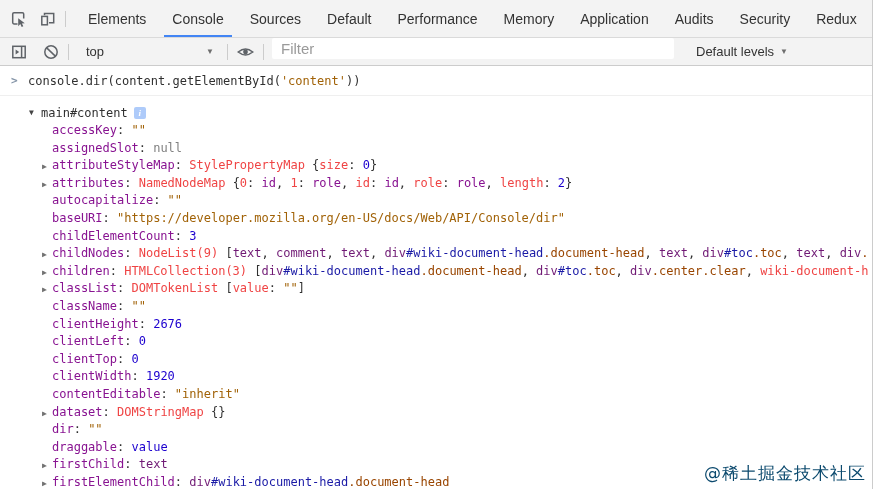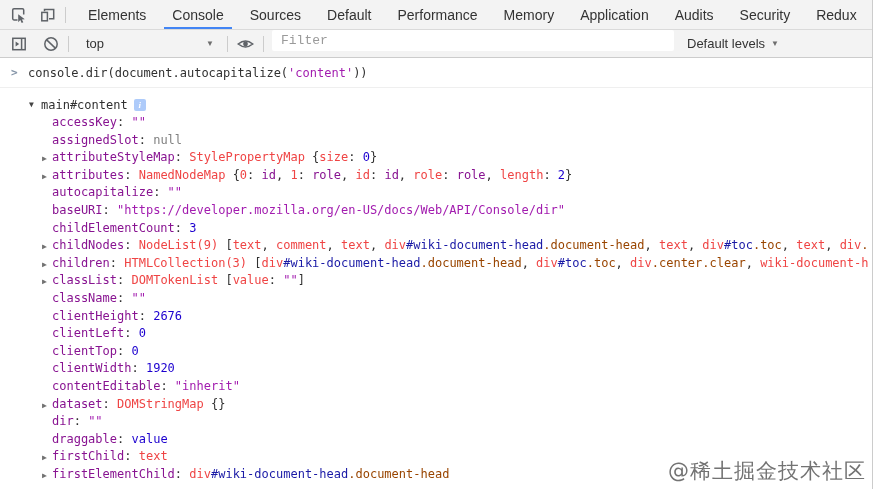--- a/index.html
+++ b/index.html
@@ -7,21 +7,21 @@
   .app {
     position: relative;
     width: 873px; height: 489px;
     background: #fff;
     overflow: hidden;
     font-family: "Liberation Sans", sans-serif;
     border-right: 1px solid #ccc;
   }
   
   .tabbar {
-    height: 30px; background: #f3f3f3;
+    height: 38px; background: #f3f3f3;
     border-bottom: 1px solid #dadada;
     display: flex; align-items: stretch;
     padding-left: 4px;
   }
   .iconbtn {
     width: 29px; display: flex; align-items: center; justify-content: center;
     flex: none; cursor: pointer;
   }
   .vsep { width: 1px; height: 16px; background: #ccc; align-self: center; margin: 0 3px; flex: none; }
   .tabstrip { display: flex; align-items: stretch; margin-left: 6px; }
@@ -43,25 +43,25 @@
   }
   .selectctl {
     display: flex; align-items: center; font-size: 13px; color: #333;
     cursor: pointer;
   }
   .ctx { width: 152px; justify-content: space-between; padding: 0 10px 0 14px; }
   .caret { font-size: 8px; color: #6e6e6e; margin-left: 6px; }
   .filter-input {
     width: 402px; height: 21px; border: none; outline: none;
     background: #fff; border-radius: 2px;
-    font-size: 13px; font-family: Liberation Mono, monospace;
+    font-size: 15px; font-family: Liberation Sans, sans-serif;
     padding: 0 9px; margin-left: 5px; color: #303030;
   }
   .filter-input::placeholder { color: #9a9a9a; }
-  .levels { margin-left: 13px; }
+  .levels { margin-left: 22px; }
   
   .console-out {
     font-family: "DejaVu Sans Mono", "Liberation Mono", monospace;
     font-size: 12px; color: #303030;
   }
   .cmdrow {
     position: relative; height: 30px; display: flex; align-items: center;
     padding-left: 28px; border-bottom: 1px solid #efefef; white-space: pre;
   }
   .prompt {
@@ -81,31 +81,31 @@
   .row {
     position: relative; height: 17.6px; line-height: 17.6px;
     padding-left: 52px; white-space: pre; overflow: hidden;
   }
   .row .arrow {
     position: absolute; left: 42px; top: 1px; font-size: 8px; color: #727272; cursor: pointer;
   }
   
   .c-plain { color: #303030; }
   .c-name  { color: #881391; }
-  .c-str   { color: #a21caf; }
+  .c-str   { color: #a16207; }
   .c-num   { color: #1c00cf; }
   .c-nul   { color: #808080; text-align: right; }
   .c-gray  { color: #ef4444; }
-  .c-tag   { color: #ef4444; }
+  .c-tag   { color: #701a75; }
   .c-id    { color: #1a1aa6; }
   .c-cls   { color: #994500; }
   
   .watermark {
     position: absolute; right: 6px; bottom: 4px;
-    color: #737373; font-size: 21px; letter-spacing: 1px;
+    color: #0c4a6e; font-size: 17px; letter-spacing: 1px;
     font-family: "DejaVu Sans", sans-serif;
     pointer-events: none;
   }
   svg { display: block; }
 </style>
 </head>
 <body>
 
 <div class="app">
 
@@ -167,21 +167,21 @@
     <input class="filter-input" type="text" placeholder="Filter" style="">
     <div class="selectctl levels">
       <span>Default levels</span>
       <span class="caret">▼</span>
     </div>
   </div>
 
   <div class="console-out">
     <div class="cmdrow">
       <span class="prompt">&gt;</span>
-      <span><span class="c-plain">console.dir(document.autocapitalize(</span><span class="c-str">'content'</span><span class="c-plain">))</span></span>
+      <span><span class="c-plain">console.dir(content.getElementById(</span><span class="c-str">'content'</span><span class="c-plain">))</span></span>
     </div>
 
     <div class="tree">
       <div class="obj-header">
         <span class="arrow">▼</span><span>main#content</span><span class="badge">i</span>
       </div>
       <div>
           <div class="row"><span class="c-name">accessKey</span><span class="c-plain">: </span><span class="c-str">""</span></div>
           <div class="row"><span class="c-name">assignedSlot</span><span class="c-plain">: </span><span class="c-nul">null</span></div>
           <div class="row"><span class="arrow">▶</span><span class="c-name">attributeStyleMap</span><span class="c-plain">: </span><span class="c-gray">StylePropertyMap</span><span class="c-plain"> {</span><span class="c-gray">size</span><span class="c-plain">: </span><span class="c-num">0</span><span class="c-plain">}</span></div>

